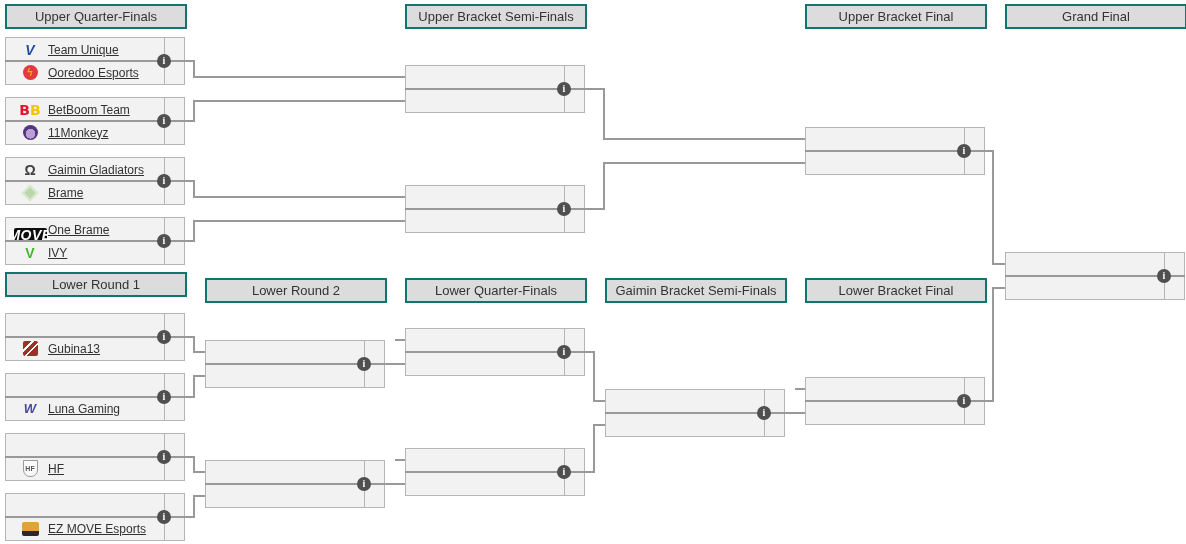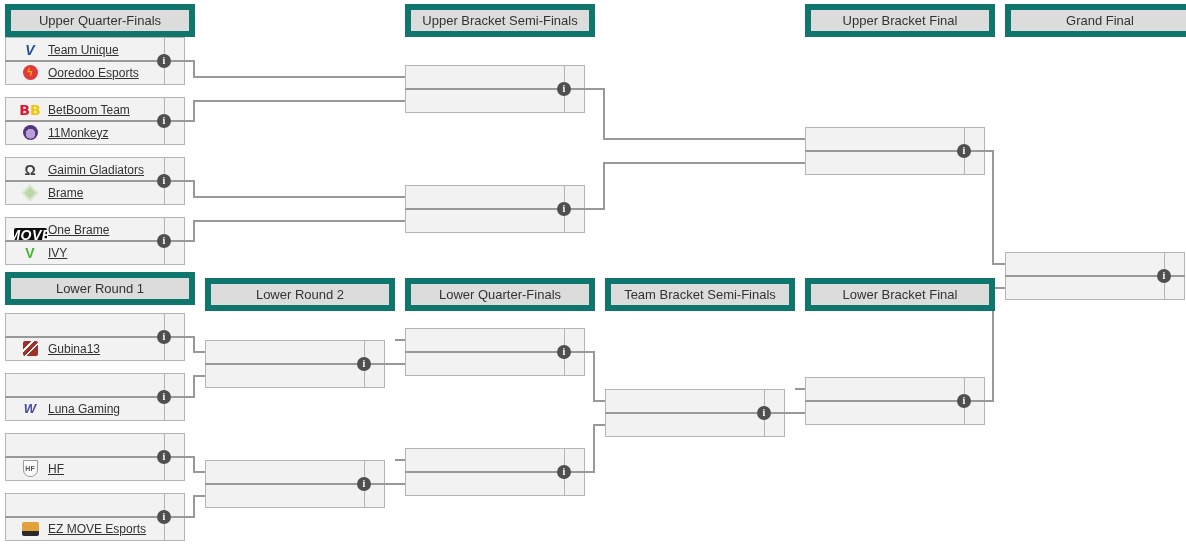--- a/index.html
+++ b/index.html
@@ -1,18 +1,18 @@
 <!DOCTYPE html>
 <html><head>
 <meta charset="utf-8">
 <style>
   html,body{margin:0;padding:0;background:#fff;}
   .bracket{position:relative;width:1186px;height:544px;background:#fff;
            font-family:"Liberation Sans",sans-serif;overflow:hidden;}
-  .hdr{position:absolute;width:178px;height:21px;background:#dcdcdc;border:6px solid #0f766e;
+  .hdr{position:absolute;width:178px;height:21px;background:#dcdcdc;border:2px solid #0f766e;
        text-align:center;line-height:21px;font-size:13px;color:#333;}
   svg.wires{position:absolute;left:0;top:0;z-index:0;}
   .match{position:absolute;width:178px;height:46px;background:#f2f2f2;border:1px solid #b5b5b5;z-index:1;}
   .row{height:23px;display:flex;align-items:center;padding-left:6px;box-sizing:border-box;}
   .divider{position:absolute;left:-1px;right:-1px;top:22px;height:2px;background:#999;}
   .scorecol{position:absolute;left:158px;top:0;bottom:0;width:1px;background:#b5b5b5;}
   .info{position:absolute;left:151px;top:16px;width:14px;height:14px;border-radius:50%;
         background:#4f4f4f;color:#fff;font-size:10px;font-weight:bold;text-align:center;
         line-height:14px;font-family:"Liberation Serif",serif;z-index:3;cursor:pointer;}
   .lgslot{flex:0 0 36px;display:flex;align-items:center;justify-content:center;}
@@ -57,21 +57,21 @@
          M395 340H405 M395 460H405 M795 389H805" fill="none" stroke="#999999" stroke-width="2" shape-rendering="crispEdges"></path>
   </svg>
 
   <div class="hdr" style="left:5px;top:4px">Upper Quarter-Finals</div>
   <div class="hdr" style="left:405px;top:4px">Upper Bracket Semi-Finals</div>
   <div class="hdr" style="left:805px;top:4px">Upper Bracket Final</div>
   <div class="hdr" style="left:1005px;top:4px">Grand Final</div>
   <div class="hdr" style="left:5px;top:272px">Lower Round 1</div>
   <div class="hdr" style="left:205px;top:278px">Lower Round 2</div>
   <div class="hdr" style="left:405px;top:278px">Lower Quarter-Finals</div>
-  <div class="hdr" style="left:605px;top:278px">Team Bracket Semi-Finals</div>
+  <div class="hdr" style="left:605px;top:278px">Gaimin Bracket Semi-Finals</div>
   <div class="hdr" style="left:805px;top:278px">Lower Bracket Final</div>
 
   <div class="match" style="left:5px;top:37px">
     <div class="row">
       <span class="lgslot lg-tu">
           <span class="g">V</span>
         </span>
       <span class="tname">Team Unique</span>
     </div>
     <div class="row">

